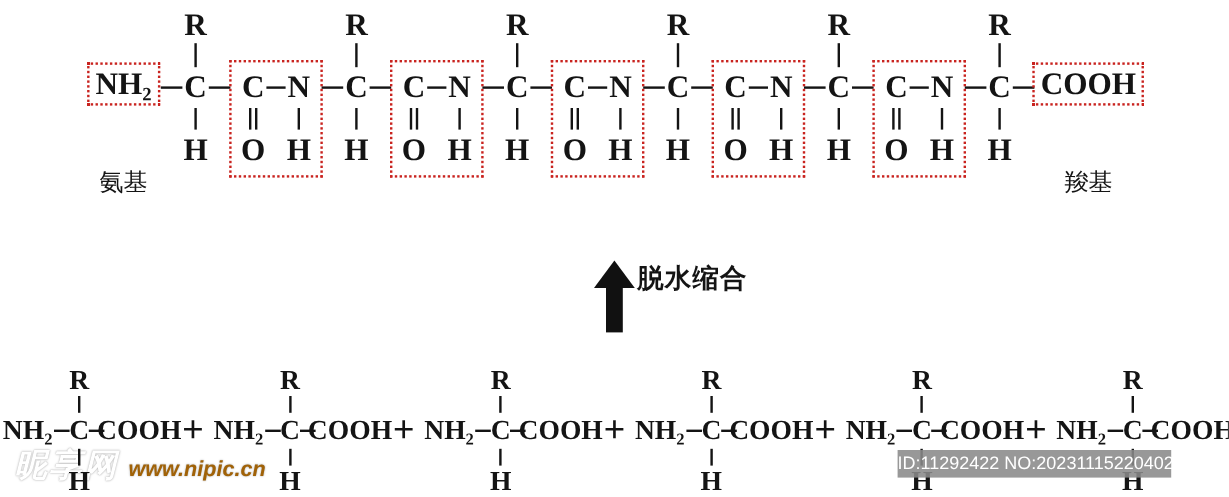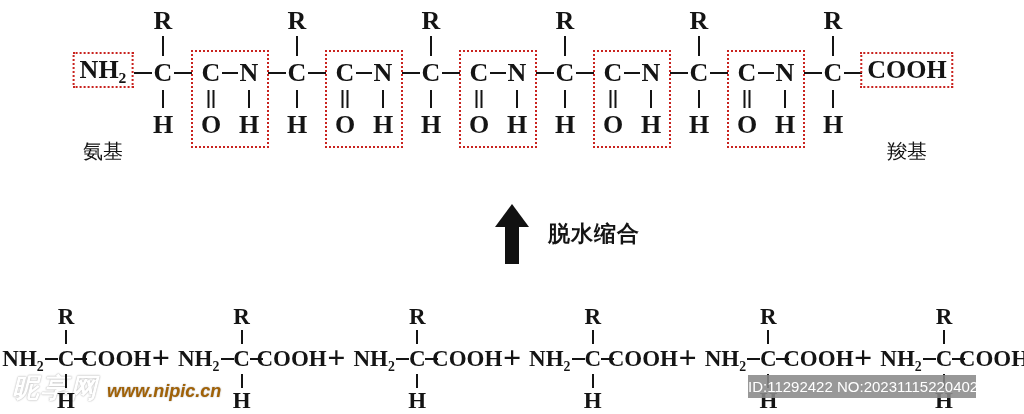--- a/index.html
+++ b/index.html
@@ -21,21 +21,21 @@
   .hb { position:relative; width:16px; height:150px; }
   .hb::after { content:""; position:absolute; top:70px; left:-1px; right:-1px; height:2px; background:#141414; }
   .pwrap { position:relative; display:flex; padding:0 8px; }
   .pwrap .hb.in { width:14px; }
   .pbox { position:absolute; left:0; right:0; top:48px; bottom:4px; border:2px dotted #c9231f; }
   .t-box { position:absolute; left:50%; transform:translateX(-50%); top:50px; padding:1px 5px;
            border:2px dotted #c9231f; font-size:26px; font-weight:700; line-height:30px; white-space:nowrap; }
   .t-cnlabel { position:absolute; left:50%; transform:translateX(-50%); top:96px; white-space:nowrap;
                font-family:"Liberation Sans","DejaVu Sans",sans-serif; font-size:20px; color:#141414;margin-top:40px; }
   
-  .reaction { position:absolute; top:204px; left:495px; display:flex; align-items:center; gap:19px; }
+  .reaction { position:absolute; top:217px; left:495px; display:flex; align-items:flex-start; gap:2px; }
   .arrow { width:34px; }
   .arrow-head { width:0; height:0; border-left:17px solid transparent; border-right:17px solid transparent;
                 border-bottom:23px solid #111111; }
   .arrow-stem { width:14px; height:37px; background:#111111; margin:0 auto; }
   .reaction-label { font-family:"Liberation Sans","DejaVu Sans",sans-serif; font-size:22px; font-weight:700;
                     white-space:nowrap; letter-spacing:1px; }
   
   .brow { position:absolute; top:302px; left:0; width:1024px; display:flex; justify-content:center;
           align-items:flex-start; z-index:1; }
   .aa { display:flex; }

